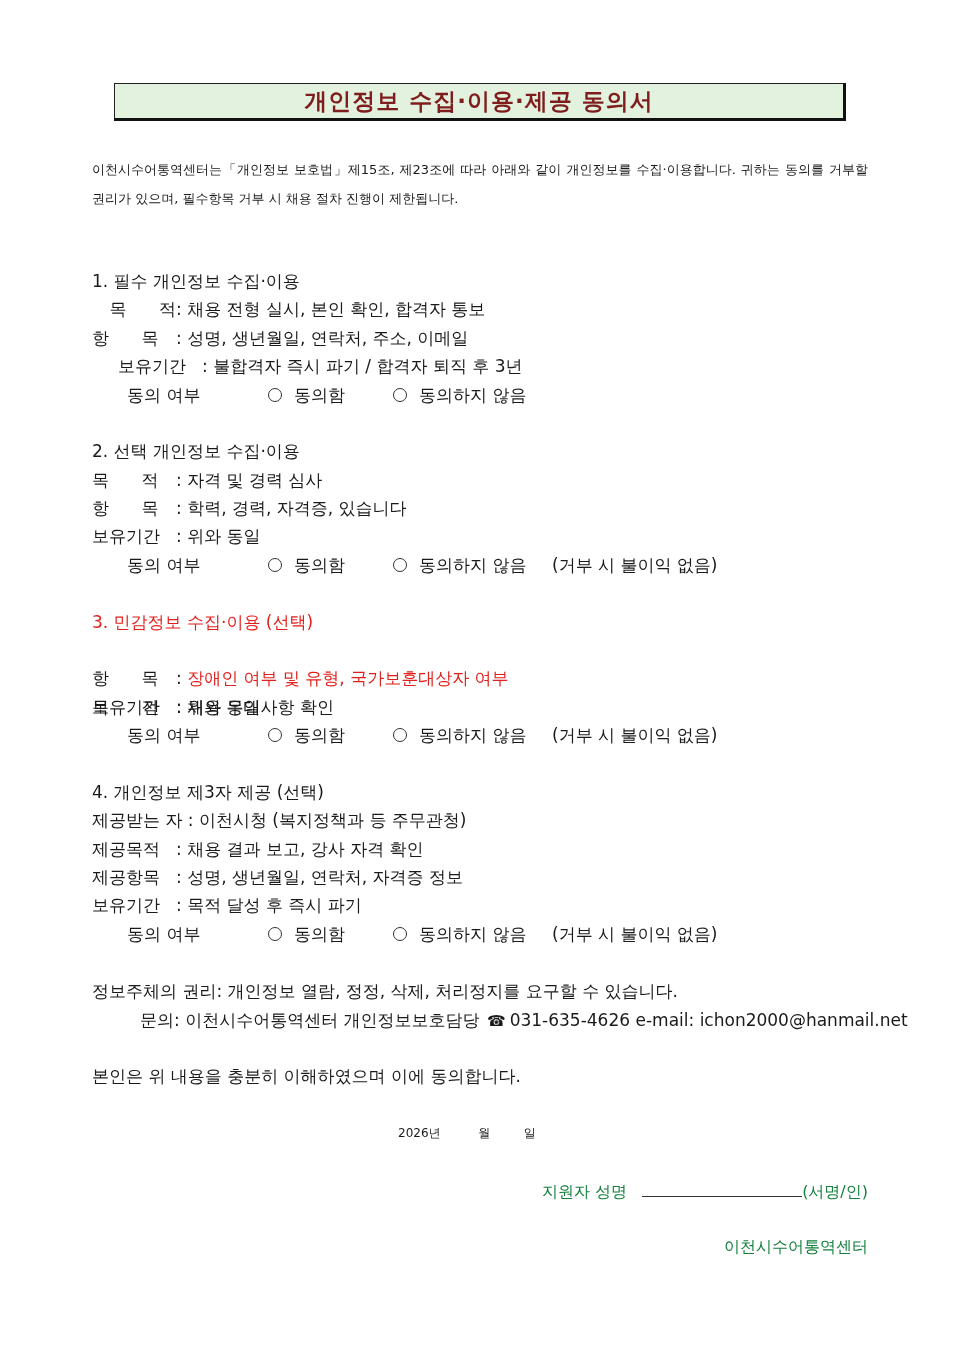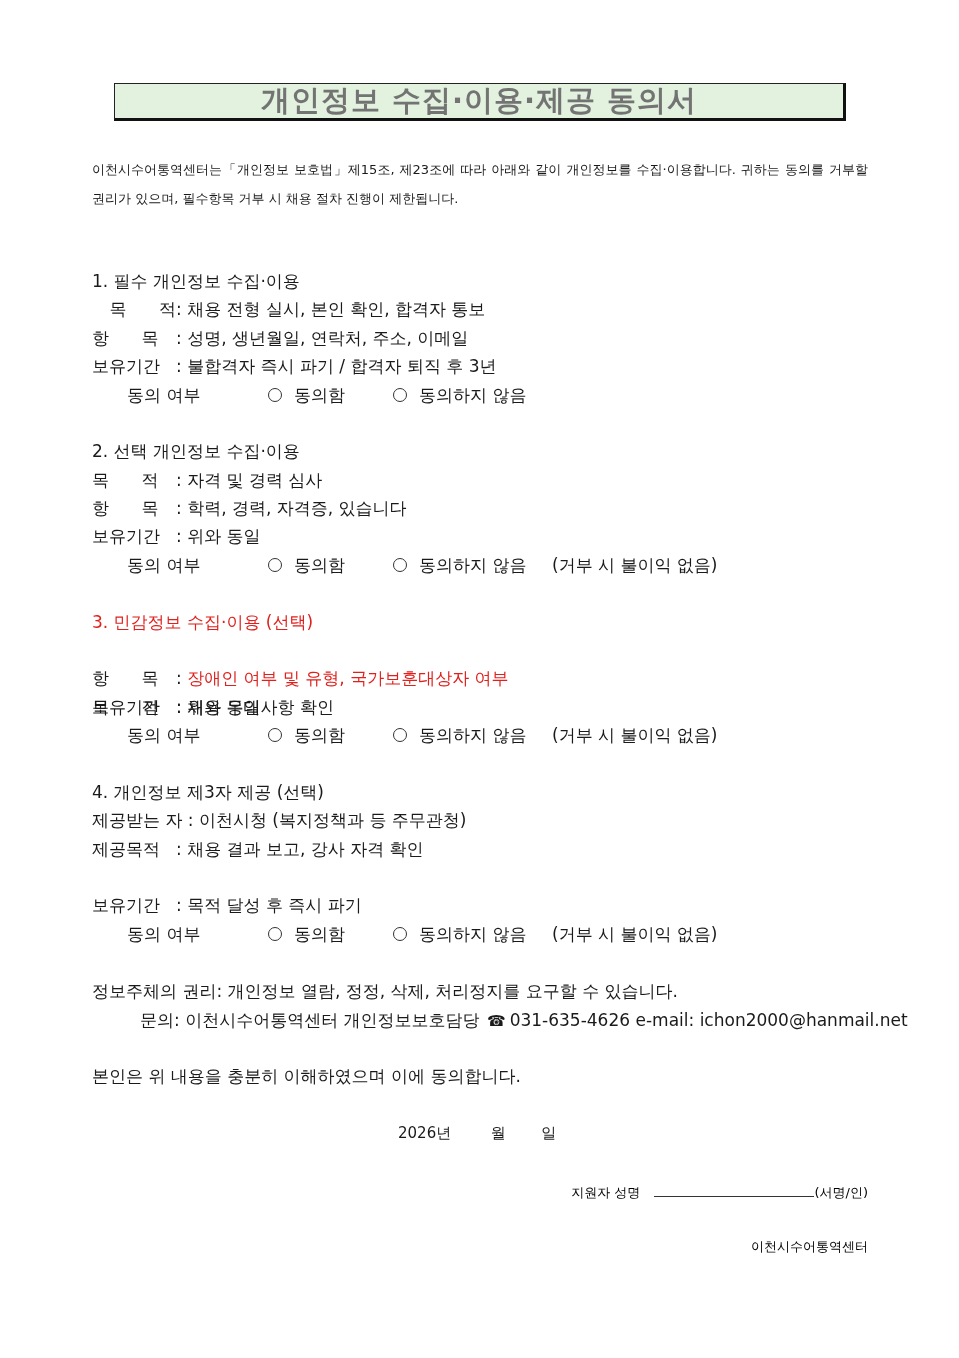--- a/index.html
+++ b/index.html
@@ -32,23 +32,23 @@
       border-left: 1px solid #222;
       border-right: 3px solid #111;
       border-bottom: 3px solid #111;
       display: flex;
       align-items: center;
       justify-content: center;
     }
     .title-text {
       font-family: "DejaVu Sans", sans-serif;
       font-weight: bold;
-      font-size: 29px;
+      font-size: 23px;
       letter-spacing: 1px;
-      color: #737373;
+      color: #7f1d1d;
     }
     .line {
       position: absolute;
       left: 92px;
       font-size: 17px;
       line-height: 20px;
       white-space: nowrap;
       color: #1a1a1a;
     }
     .intro {
@@ -108,30 +108,30 @@
       display: inline-block;
       width: 160px;
       border-bottom: 1px solid #333;
       height: 16px;
       margin: 0 0 0 10px;
       vertical-align: baseline;
     }
     .right {
       position: absolute;
       right: 91px;
-      font-size: 13px;
-      line-height: 20px;
-      white-space: nowrap;
-      color: #000000;
+      font-size: 16px;
+      line-height: 20px;
+      white-space: nowrap;
+      color: #15803d;
     }
     .date-row {
       position: absolute;
       left: 398px;
       top: 1123px;
-      font-size: 15px;
+      font-size: 12px;
       line-height: 20px;
       white-space: nowrap;
       color: #1a1a1a;
     }
     .date-row span { display: inline-block; }
   </style>
 </head>
 <body>
 
 <div class="page">
@@ -142,21 +142,21 @@
 
   <div class="intro">이천시수어통역센터는「개인정보 보호법」제15조, 제23조에 따라 아래와 같이 개인정보를 수집·이용합니다. 귀하는 동의를 거부할 권리가 있으며, 필수항목 거부 시 채용 절차 진행이 제한됩니다.</div>
 
   <div class="line" style="top:271px;">1. 필수 개인정보 수집·이용</div>
   <div class="line" style="top:299px;text-align:right;">
     <span class="lbl">목      적</span><span>:</span> <span>채용 전형 실시, 본인 확인, 합격자 통보</span>
   </div>
   <div class="line" style="top:328px;">
     <span class="lbl">항      목</span><span>:</span> <span>성명, 생년월일, 연락처, 주소, 이메일</span>
   </div>
-  <div class="line" style="top:356px;">
+  <div class="line" style="top:356px;margin-left:26px;">
     <span class="lbl">보유기간</span><span>:</span> <span>불합격자 즉시 파기 / 합격자 퇴직 후 3년</span>
   </div>
   <div class="consent-row" style="top:385px;">
     <span class="consent-label">동의 여부</span>
     <label class="opt opt-agree">
       <span class="radio"></span>
       <span>동의함</span>
     </label>
     <label class="opt opt-disagree">
       <span class="radio"></span>
@@ -209,20 +209,23 @@
     </label>
     <span class="opt-note">(거부 시 불이익 없음)</span>
   </div>
 
   <div class="line" style="top:782px;">4. 개인정보 제3자 제공 (선택)</div>
   <div class="line" style="top:810px;">
     <span class="lbl-wide">제공받는 자</span> <span>:</span> <span>이천시청 (복지정책과 등 주무관청)</span>
   </div>
   <div class="line" style="top:839px;">
     <span class="lbl">제공목적</span><span>:</span> <span>채용 결과 보고, 강사 자격 확인</span>
+  </div>
+  <div class="line" style="top:867px;">
+    <span class="lbl">제공항목</span><span>:</span> <span>성명, 생년월일, 연락처, 자격증 정보</span>
   </div>
   <div class="line" style="top:895px;">
     <span class="lbl">보유기간</span><span>:</span> <span>목적 달성 후 즉시 파기</span>
   </div>
   <div class="consent-row" style="top:924px;">
     <span class="consent-label">동의 여부</span>
     <label class="opt opt-agree">
       <span class="radio"></span>
       <span>동의함</span>
     </label>

